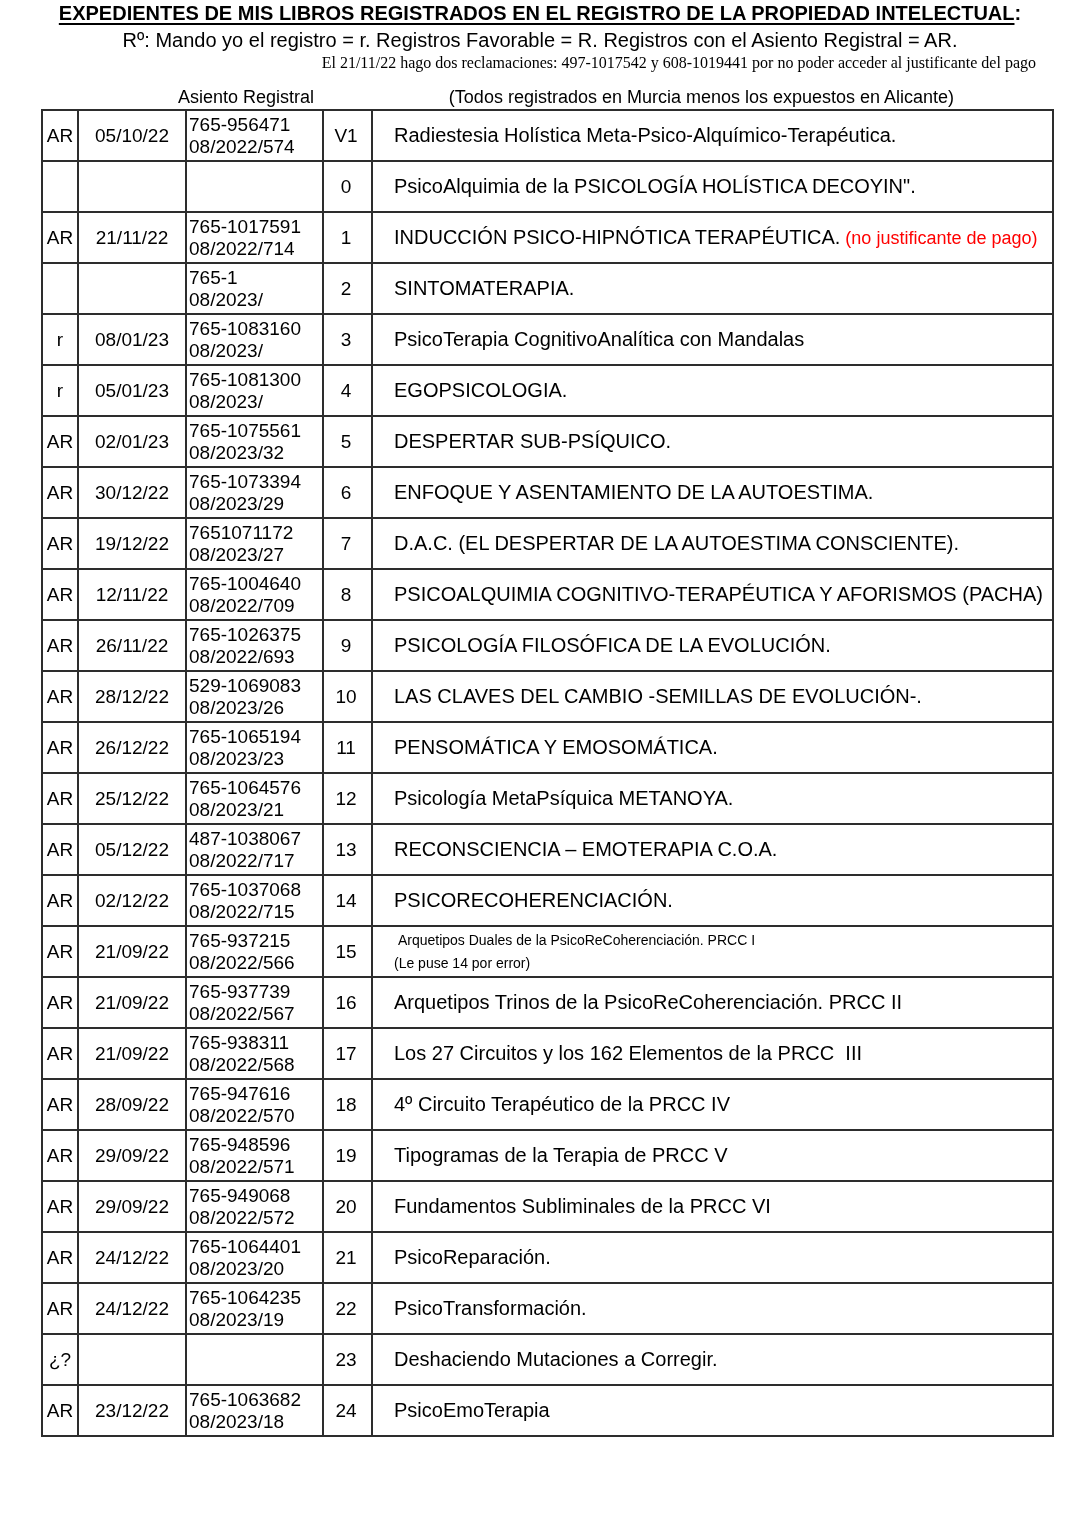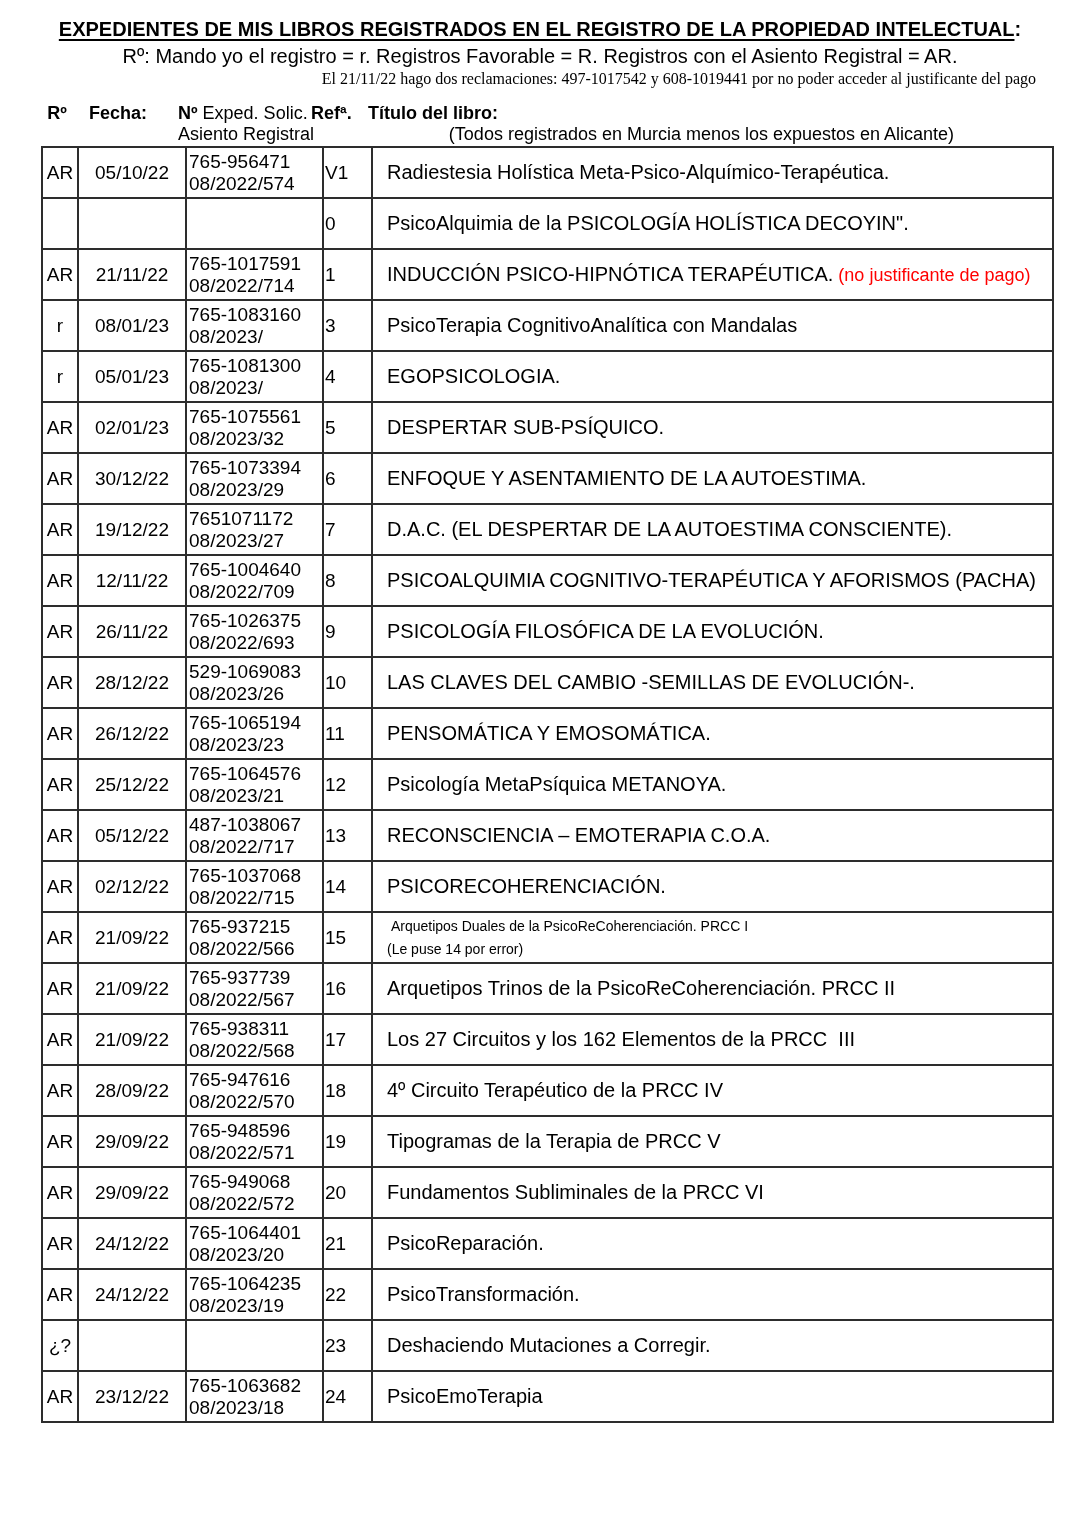--- a/index.html
+++ b/index.html
@@ -1,17 +1,17 @@
 <!DOCTYPE html>
 <html style="--red: #ff0000;"><head>
 <meta charset="utf-8">
 <style>
   html,body{margin:0;padding:0;background:#ffffff;}
   body{width:1080px;height:1527px;color:#000;font-family:"Liberation Sans",sans-serif;-webkit-font-smoothing:antialiased;}
-  .page{padding-top:16px;}
+  .page{}
   .doc-title{text-align:center;font-size:20px;font-weight:bold;line-height:26px;}
   .doc-title .u{text-decoration:underline;text-decoration-thickness:2px;text-underline-offset:3px;}
   .doc-subtitle{text-align:center;font-size:20px;line-height:22px;margin-top:3px;}
   .doc-note{font-family:"Liberation Serif",serif;font-size:16px;line-height:20px;text-align:right;padding-right:44px;margin-top:2px;}
   .col-header{margin:14px 0 0 41px;width:1007px;}
   .col-header .row{display:grid;grid-template-columns:32px 104px 133px 45px 693px;}
   .col-header .cell{font-size:18px;line-height:21px;white-space:nowrap;}
   .b{font-weight:bold;}
   .ch-r{text-align:center;}
   .ch-fecha{padding-left:16px;}
@@ -23,48 +23,41 @@
   table.reg col.w-r{width:36px;}
   table.reg col.w-fecha{width:108px;}
   table.reg col.w-exped{width:137px;}
   table.reg col.w-ref{width:49px;}
   table.reg col.w-titulo{width:681px;}
   table.reg tr{height:51px;}
   table.reg td{border:2px solid #2d2d2d;vertical-align:middle;overflow:hidden;}
   td.c-r{text-align:center;font-size:19px;padding:0 1px;}
   td.c-fecha{text-align:center;font-size:19px;}
   td.c-exped{font-size:19px;line-height:22px;padding-left:2px;white-space:nowrap;}
-  td.c-ref{text-align:left;font-size:19px;padding-right:4px;}
+  td.c-ref{text-align:center;font-size:19px;padding-right:4px;}
   td.c-titulo{font-size:20px;padding-left:14px;padding-right:8px;}
   td.c-titulo.right{text-align:left;padding-right:10px;}
-  .titulo-text{white-space:pre-wrap;}
+  .titulo-text{white-space:pre-wrap;margin-left:7px;}
   .titulo-text.small{font-size:14px;line-height:23px;display:block;}
   .red-note{color:var(--red,#ff0000);font-size:18px;}
 </style>
 </head>
 <body>
 
 <div class="page">
 
   <div class="doc-title">
     <span class="u">EXPEDIENTES DE MIS LIBROS REGISTRADOS EN EL REGISTRO DE LA PROPIEDAD INTELECTUAL</span><span>:</span>
   </div>
 
   <div class="doc-subtitle">Rº: Mando yo el registro = r. Registros Favorable = R. Registros con el Asiento Registral = AR.</div>
 
   <div class="doc-note">El 21/11/22 hago dos reclamaciones: 497-1017542 y 608-1019441 por no poder acceder al justificante del pago</div>
 
   <div class="col-header">
-    <div class="row">
-      <div class="cell b ch-r">Rº</div>
-      <div class="cell b ch-fecha">Fecha:</div>
-      <div class="cell ch-exped"><span class="b">Nº</span><span> Exped. Solic.</span></div>
-      <div class="cell b ch-ref">Refª.</div>
-      <div class="cell b ch-titulo">Título del libro:</div>
-    </div>
     <div class="row">
       <div class="cell"></div>
       <div class="cell"></div>
       <div class="cell ch-exped">Asiento Registral</div>
       <div class="cell"></div>
       <div class="cell ch-todos">(Todos registrados en Murcia menos los expuestos en Alicante)</div>
     </div>
   </div>
 
   <table class="reg">
@@ -97,20 +90,30 @@
           <td class="c-r">AR</td>
           <td class="c-fecha">21/11/22</td>
           <td class="c-exped">
             <div>765-1017591</div>
             <div>08/2022/714</div>
           </td>
           <td class="c-ref">1</td>
           <td class="c-titulo"><span class="titulo-text">INDUCCIÓN PSICO-HIPNÓTICA TERAPÉUTICA.</span><span class="red-note"> (no justificante de pago)</span></td>
         </tr>
         <tr>
+          <td class="c-r"></td>
+          <td class="c-fecha"></td>
+          <td class="c-exped">
+            <div>765-1</div>
+            <div>08/2023/</div>
+          </td>
+          <td class="c-ref">2</td>
+          <td class="c-titulo"><span class="titulo-text">SINTOMATERAPIA.</span></td>
+        </tr>
+        <tr>
           <td class="c-r">r</td>
           <td class="c-fecha">08/01/23</td>
           <td class="c-exped">
             <div>765-1083160</div>
             <div>08/2023/</div>
           </td>
           <td class="c-ref">3</td>
           <td class="c-titulo"><span class="titulo-text">PsicoTerapia CognitivoAnalítica con Mandalas</span></td>
         </tr>
         <tr>

